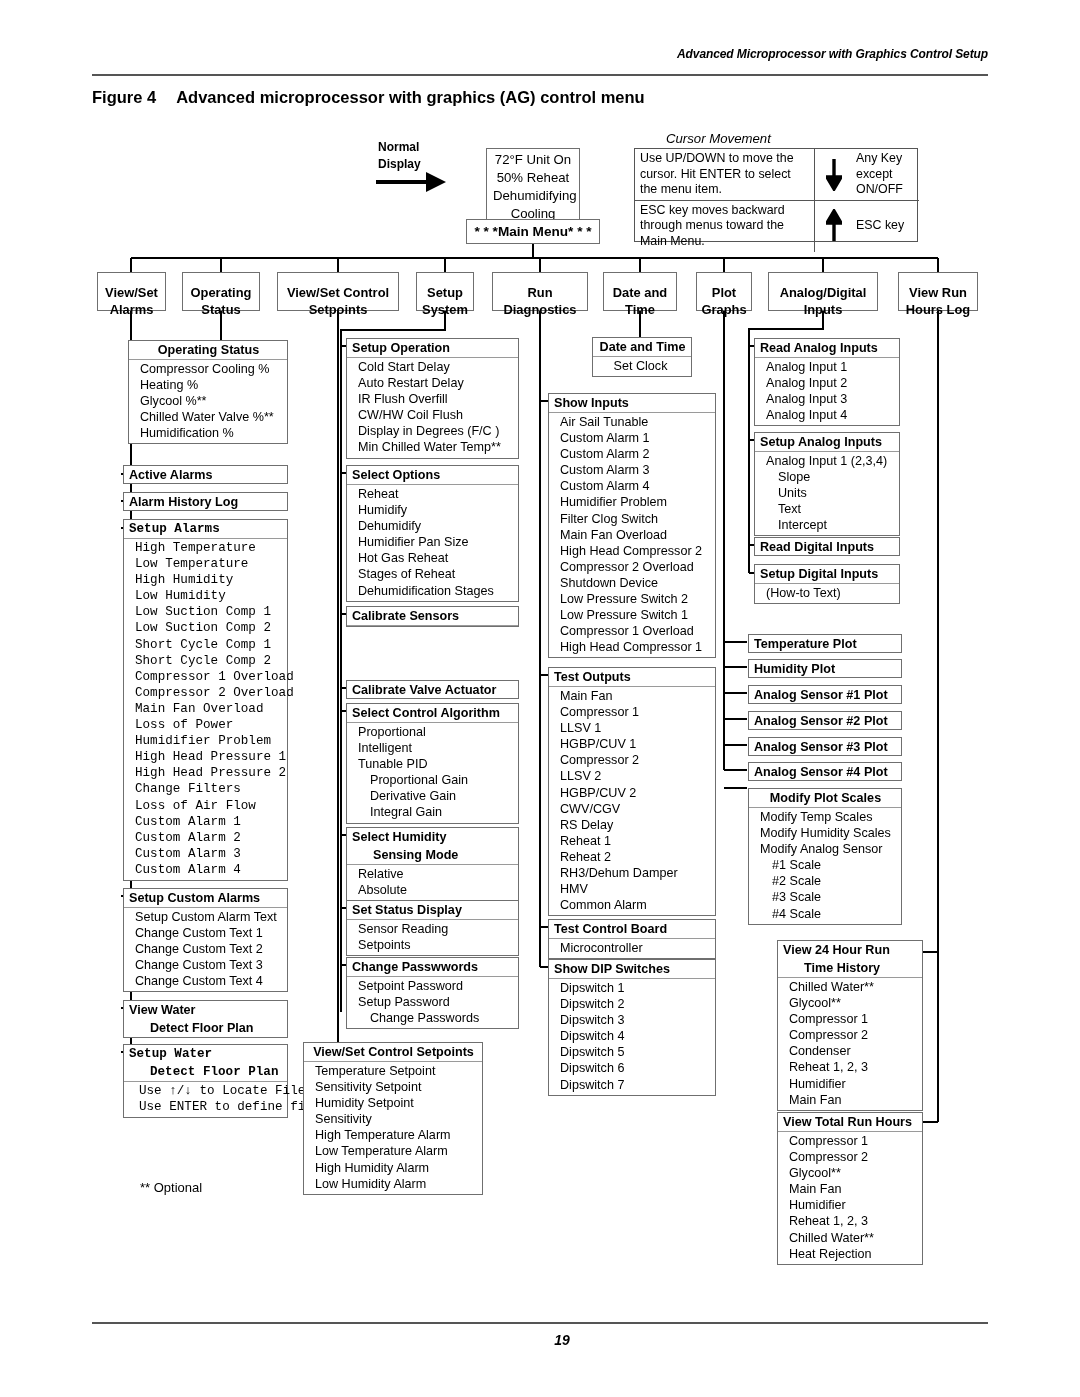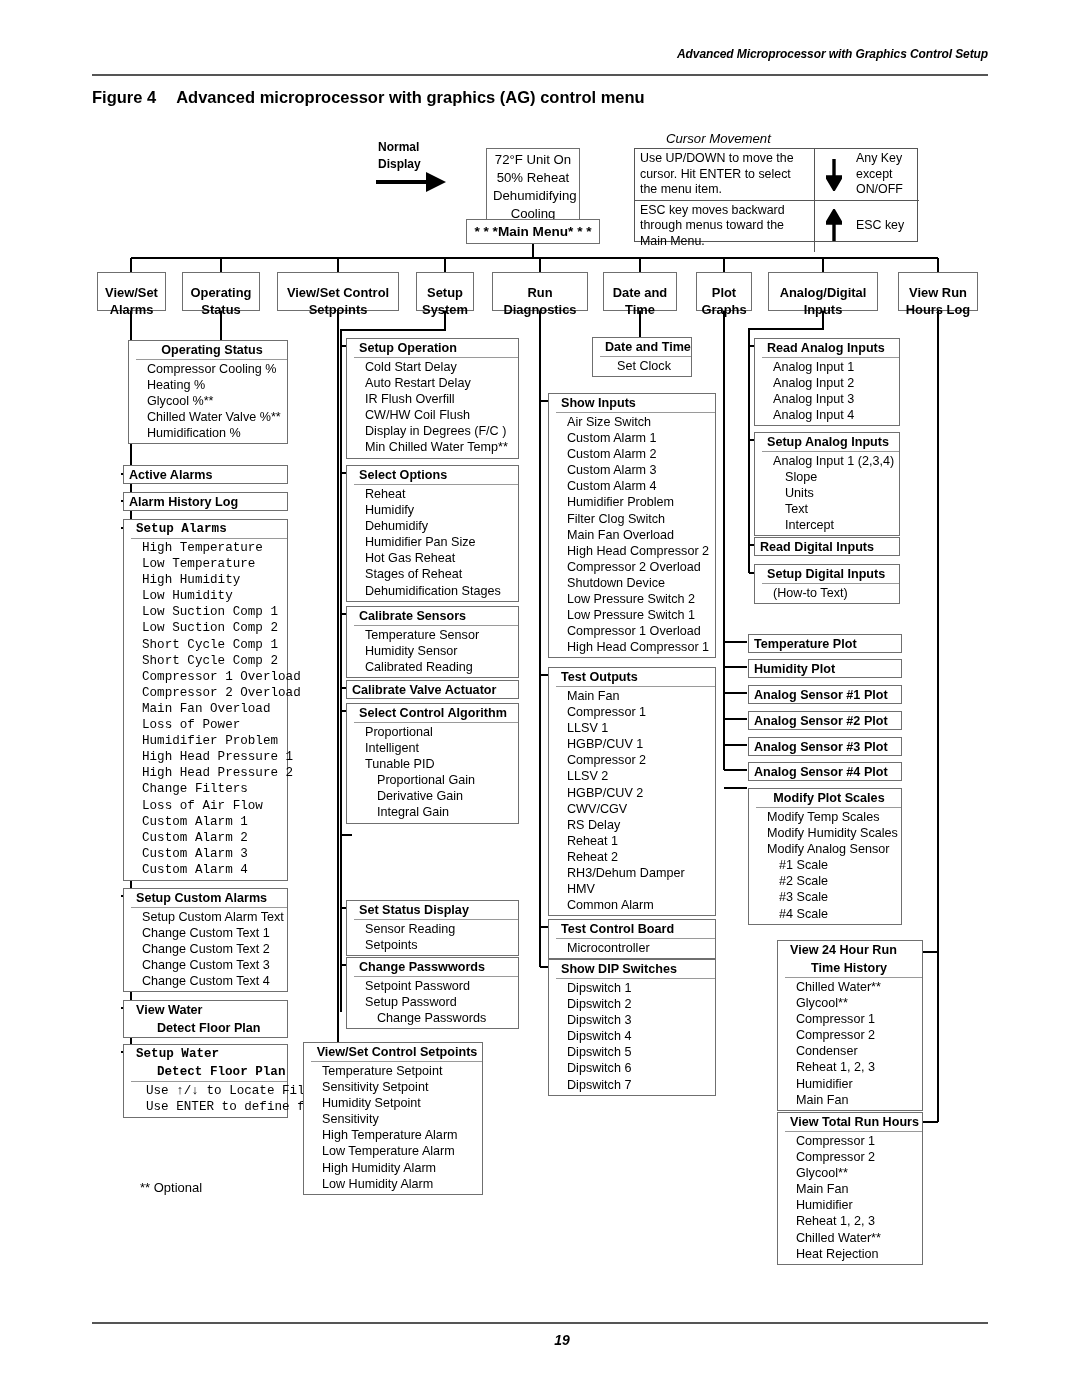--- a/index.html
+++ b/index.html
@@ -78,21 +78,20 @@
     width: 1080px; height: 1397px;
     pointer-events: none;
   }
 
   
   .box {
     position: absolute;
     border: 1px solid #6f6f6f;
     background: #ffffff;
     box-sizing: border-box;
-    padding-left: 7px;
   }
   .box .hdr {
     font-size: 12.6px;
     font-weight: bold;
     line-height: 16px;
     padding: 1px 4px 1px 5px;
     border-bottom: 1px solid #9a9a9a;
     white-space: nowrap;
   }
   .box .hdr.nolinebelow { border-bottom: none; }
@@ -445,41 +444,44 @@
       <li>Dehumidify</li>
       <li>Humidifier Pan Size</li>
       <li>Hot Gas Reheat</li>
       <li>Stages of Reheat</li>
       <li>Dehumidification Stages</li>
     </ul>
   </div>
 
   <div class="box" style="left:346px; top:606px; width:173px;">
     <div class="hdr">Calibrate Sensors</div>
-    <ul>
-      <li>Temperature Sensor</li>
-      <li>Humidity Sensor</li>
-      <li>Calibrated Reading</li>
-    </ul>
   </div>
 
   <div class="box plain" style="left:346px; top:680px; width:173px; height:19px;">Calibrate Valve Actuator</div>
 
   <div class="box" style="left:346px; top:703px; width:173px;">
     <div class="hdr">Select Control Algorithm</div>
     <ul>
       <li>Proportional</li>
       <li>Intelligent</li>
       <li>Tunable PID</li>
       <li class="i1">Proportional Gain</li>
       <li class="i1">Derivative Gain</li>
       <li class="i1">Integral Gain</li>
     </ul>
   </div>
 
+  <div class="box" style="left:346px; top:827px; width:173px;">
+    <div class="hdr nolinebelow">Select Humidity</div>
+    <div class="hdr ind">Sensing Mode</div>
+    <ul>
+      <li>Relative</li>
+      <li>Absolute</li>
+    </ul>
+  </div>
 
   <div class="box" style="left:346px; top:900px; width:173px;">
     <div class="hdr">Set Status Display</div>
     <ul>
       <li>Sensor Reading</li>
       <li>Setpoints</li>
     </ul>
   </div>
 
   <div class="box" style="left:346px; top:957px; width:173px;">
@@ -508,21 +510,21 @@
   <div class="box" style="left:592px; top:337px; width:100px;">
     <div class="hdr ctr">Date and Time</div>
     <ul style="padding-left:0; text-align:center;">
       <li>Set Clock</li>
     </ul>
   </div>
 
   <div class="box" style="left:548px; top:393px; width:168px;">
     <div class="hdr">Show Inputs</div>
     <ul>
-      <li>Air Size Switch</li>
+      <li>Air Sail Tunable</li>
       <li>Custom Alarm 1</li>
       <li>Custom Alarm 2</li>
       <li>Custom Alarm 3</li>
       <li>Custom Alarm 4</li>
       <li>Humidifier Problem</li>
       <li>Filter Clog Switch</li>
       <li>Main Fan Overload</li>
       <li>High Head Compressor 2</li>
       <li>Compressor 2 Overload</li>
       <li>Shutdown Device</li>

